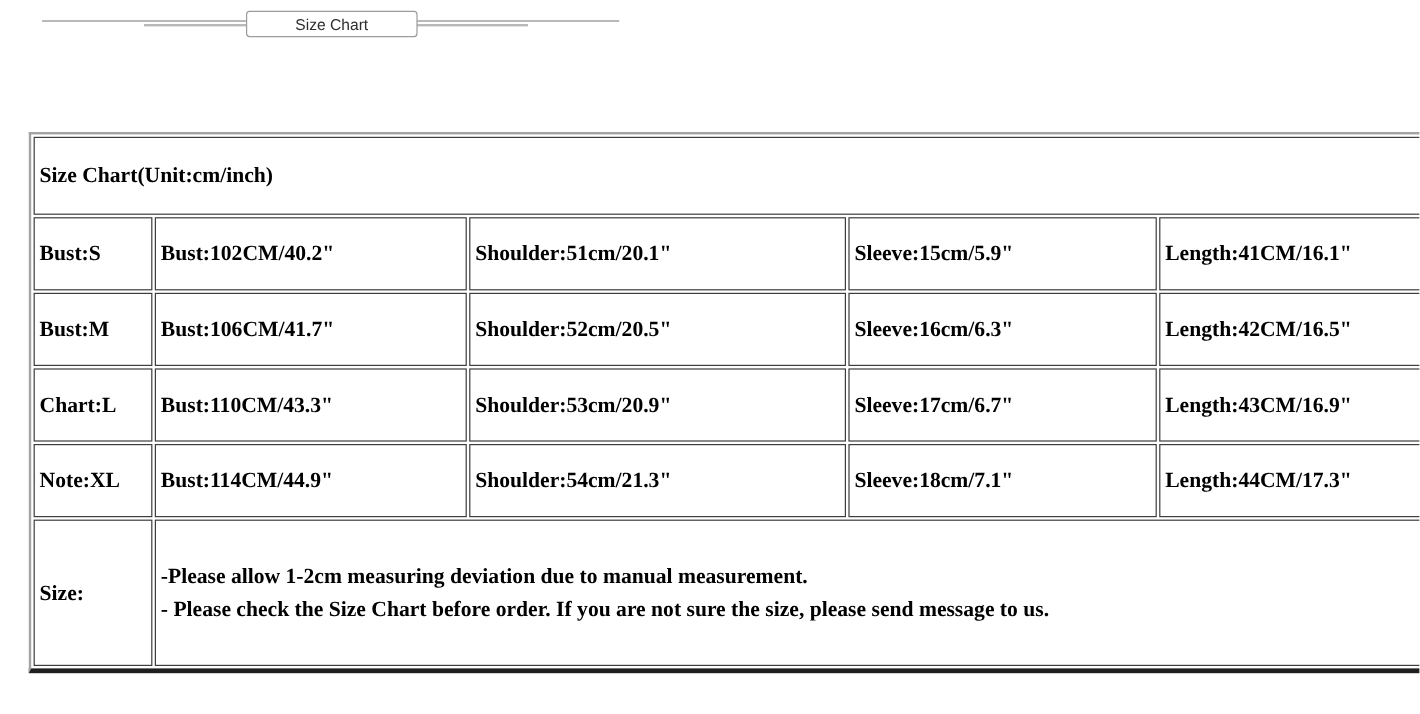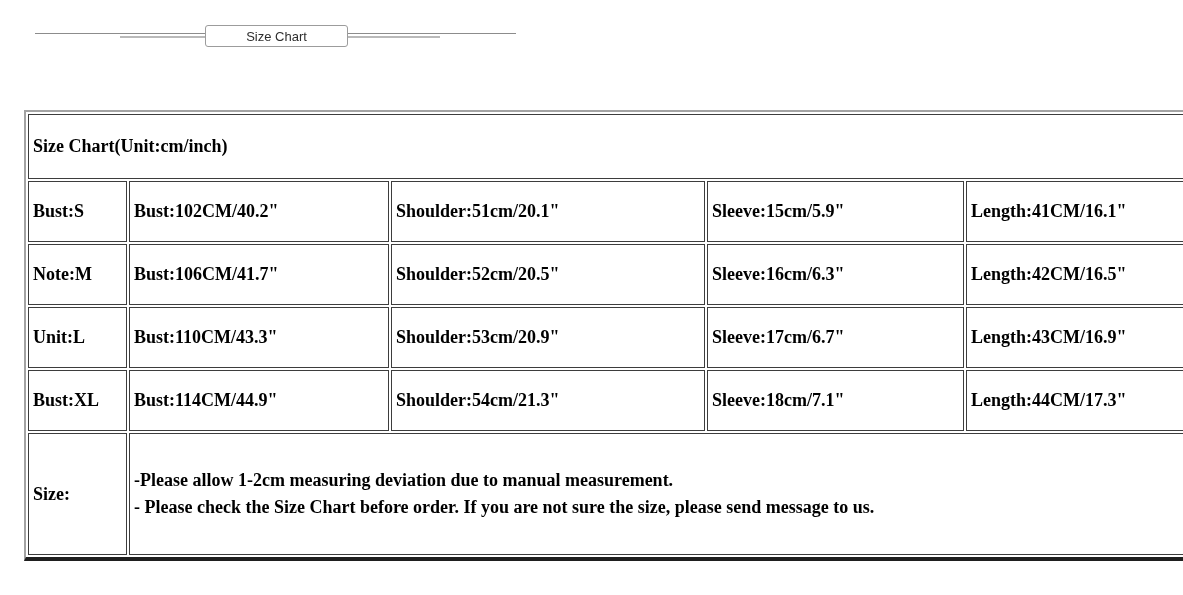--- a/index.html
+++ b/index.html
@@ -12,21 +12,21 @@
     position: relative;
     width: 1183px;
     height: 595px;
     overflow: hidden;
     background: #ffffff;
     font-family: "Liberation Serif", serif;
     color: #000000;
   }
 
   
-  .divider { position: absolute; left: 0; top: 16px; width: 560px; height: 42px; }
+  .divider { position: absolute; left: 0; top: 0; width: 560px; height: 42px; }
   .divider .line-thin {
     position: absolute; left: 35px; top: 17px; width: 481px; height: 1px;
     background: #8c8c8c;
   }
   .divider .line-thick {
     position: absolute; left: 120px; top: 20px; width: 320px; height: 2px;
     background: #b9b9b9;
   }
   .divider .label-box {
     position: absolute; left: 205px; top: 9px; width: 143px; height: 22px;
@@ -100,37 +100,37 @@
 
     <tr class="row-data">
       <td>Bust:S</td>
       <td>Bust:102CM/40.2"</td>
       <td>Shoulder:51cm/20.1"</td>
       <td>Sleeve:15cm/5.9"</td>
       <td>Length:41CM/16.1"</td>
     </tr>
 
     <tr class="row-data">
-      <td>Note:M</td>
+      <td>Bust:M</td>
       <td>Bust:106CM/41.7"</td>
       <td>Shoulder:52cm/20.5"</td>
       <td>Sleeve:16cm/6.3"</td>
       <td>Length:42CM/16.5"</td>
     </tr>
 
     <tr class="row-data">
-      <td>Unit:L</td>
+      <td>Chart:L</td>
       <td>Bust:110CM/43.3"</td>
       <td>Shoulder:53cm/20.9"</td>
       <td>Sleeve:17cm/6.7"</td>
       <td>Length:43CM/16.9"</td>
     </tr>
 
     <tr class="row-data">
-      <td>Bust:XL</td>
+      <td>Note:XL</td>
       <td>Bust:114CM/44.9"</td>
       <td>Shoulder:54cm/21.3"</td>
       <td>Sleeve:18cm/7.1"</td>
       <td>Length:44CM/17.3"</td>
     </tr>
 
     <tr class="row-note">
       <td>Size:</td>
       <td colspan="4" class="note-text">
         <div>-Please allow 1-2cm measuring deviation due to manual measurement.</div>

